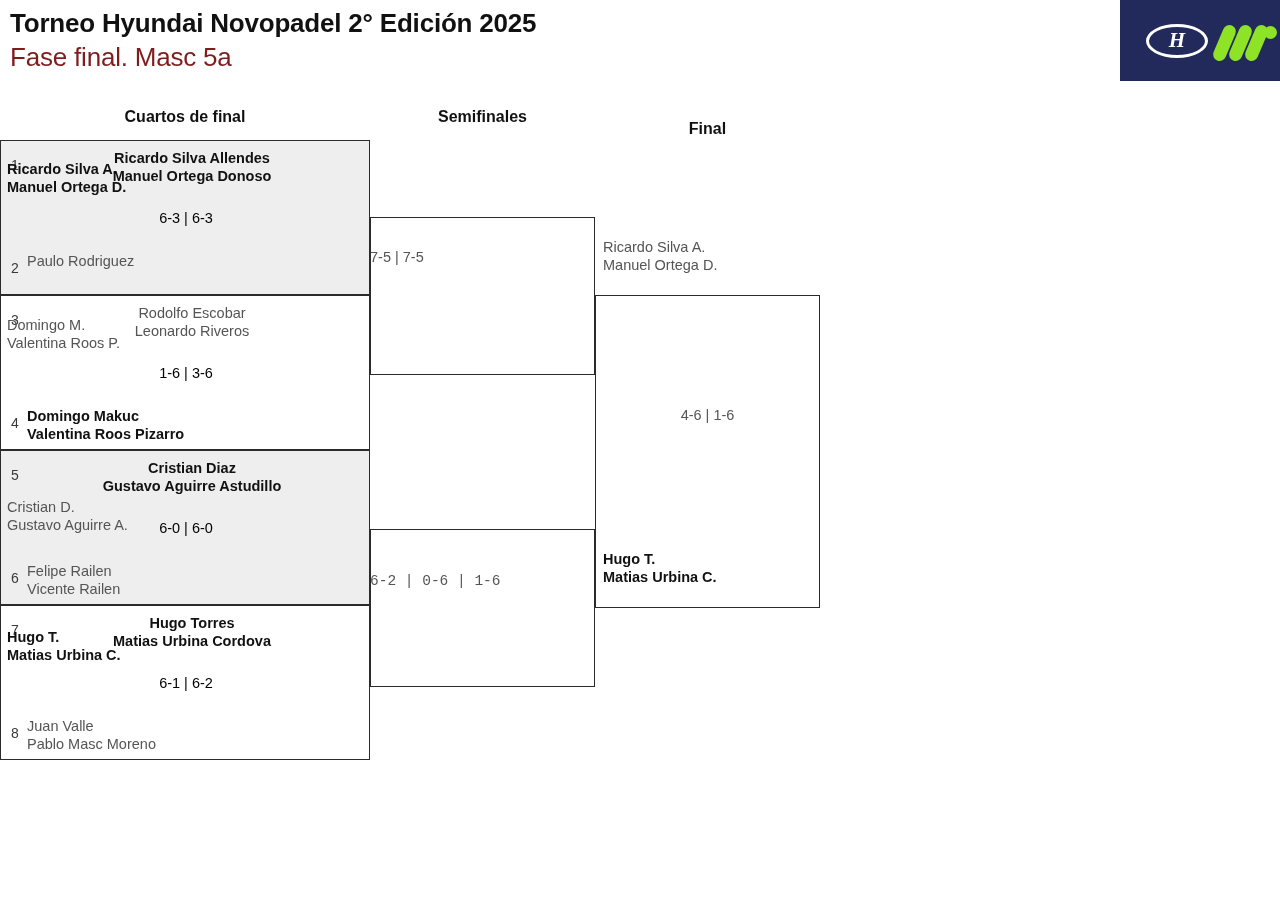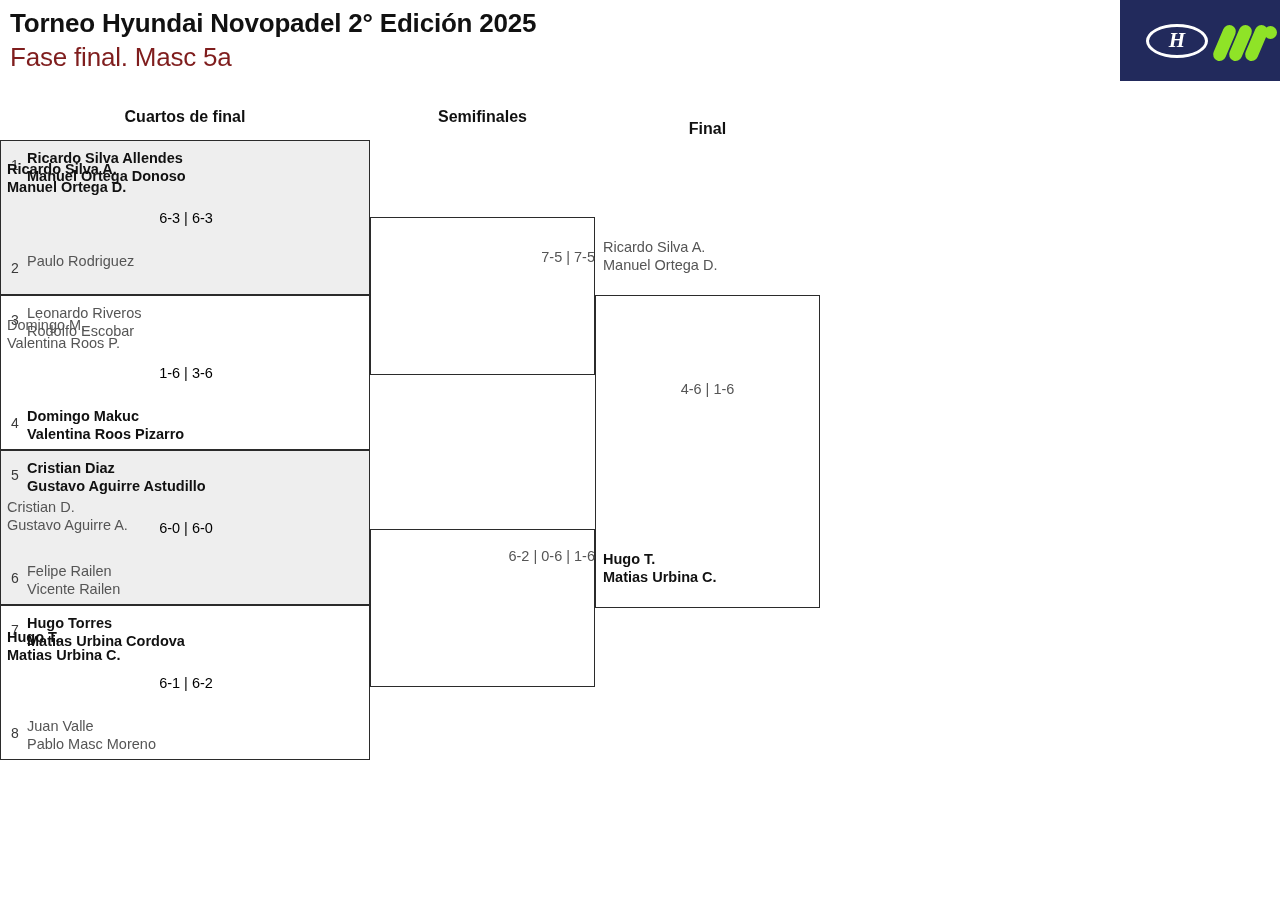--- a/index.html
+++ b/index.html
@@ -140,21 +140,21 @@
     position: absolute;
     left: 26px;
     width: 330px;
     font-size: 14.5px;
     line-height: 18px;
   }
   .team .nm { display: block; white-space: nowrap; }
   .winner  { color: #111111; font-weight: bold; }
   .loser   { color: #555555; font-weight: normal; }
 
-  .qf-block .team.top   { top: 8px; }
+  .qf-block .team.top   { top: 8px; text-align: center; }
   .qf-block .team.bot   { top: 111px; }
   .qf-block .seed.top   { top: 16px; }
   .qf-block .seed.bot   { top: 119px; }
   .qf-block .score {
     position: absolute;
     left: 0; top: 69px;
     width: 370px;
     text-align: center;
     font-size: 14.5px;
     color: #000000;
@@ -181,27 +181,27 @@
   }
   .sf-team .nm { display: block; white-space: nowrap; }
   #sf1-top { top: 160px; }
   #sf1-bot { top: 316px; }
   #sf2-top { top: 472px; margin-top: 26px; }
   #sf2-bot { top: 628px; }
   .sf-score {
     position: absolute;
     left: 370px;
     width: 225px;
-    text-align: right;
+    text-align: left;
     font-size: 14.5px;
     color: #555555;
     white-space: nowrap;
   }
   #sf1-score { top: 249px; }
-  #sf2-score { top: 548px; }
+  #sf2-score { top: 573px; font-family: Liberation Mono, monospace; }
 
   
   .fin-box {
     position: absolute;
     left: 595px;
     top: 295px;
     width: 225px;
     height: 313px;
     border: 1px solid #2b2b2b;
     background: #ffffff;
@@ -211,21 +211,21 @@
     left: 603px;
     width: 214px;
     font-size: 14.5px;
     line-height: 18px;
   }
   .fin-team .nm { display: block; white-space: nowrap; }
   #fin-top { top: 238px; }
   #fin-bot { top: 550px; }
   #fin-score {
     position: absolute;
-    left: 595px; top: 381px;
+    left: 595px; top: 407px;
     width: 225px;
     text-align: center;
     font-size: 14.5px;
     color: #555555;
     white-space: nowrap;
   }
 </style>
 </head>
 <body>
 
@@ -264,22 +264,22 @@
       <div class="score">6-3 | 6-3</div>
       <div class="seed bot">2</div>
       <div class="team bot loser">
         <span class="nm">Paulo Rodriguez</span>
       </div>
     </div>
 
     <div class="qf-block" id="qf2">
       <div class="seed top">3</div>
       <div class="team top loser">
+        <span class="nm">Rodolfo Escobar</span>
         <span class="nm">Leonardo Riveros</span>
-        <span class="nm">Rodolfo Escobar</span>
       </div>
       <div class="score">1-6 | 3-6</div>
       <div class="seed bot">4</div>
       <div class="team bot winner">
         <span class="nm">Domingo Makuc</span>
         <span class="nm">Valentina Roos Pizarro</span>
       </div>
     </div>
 
     <div class="qf-block shaded" id="qf3">

